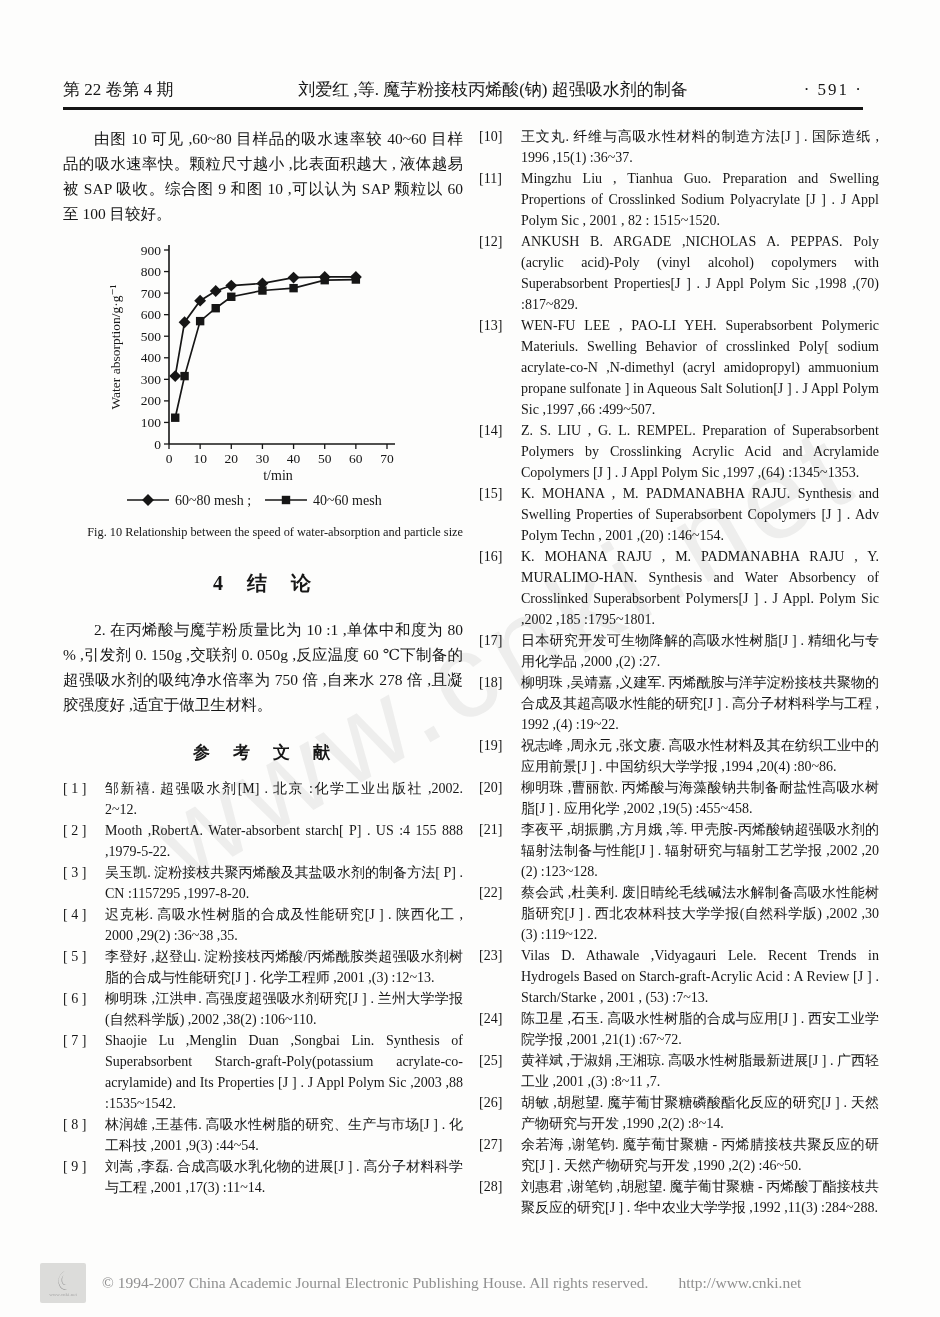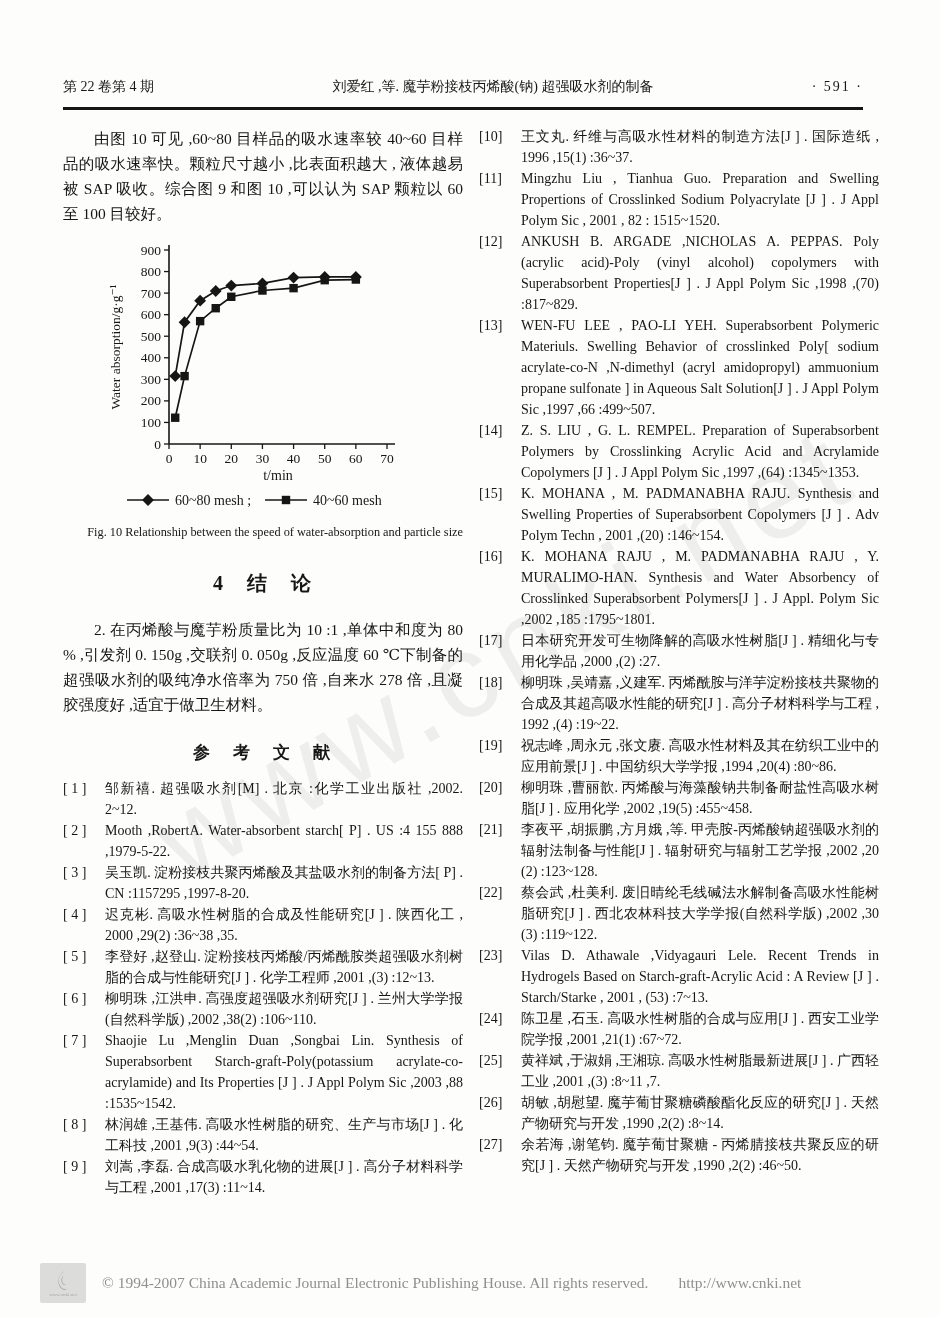--- a/index.html
+++ b/index.html
@@ -7,21 +7,21 @@
   body { background:#ffffff; }
   .page {
     position:relative; width:940px; height:1317px; margin:0 auto;
     background:#fdfdfc; overflow:hidden;
     font-family:"Liberation Serif","DejaVu Serif",serif; color:#161616;
   }
   
   .header {
     position:absolute; top:78px; left:63px; width:800px;
     display:flex; justify-content:flex-end; align-items:baseline;
-    font-size:14px;
+    font-size:17px;
   }
   .header-volume { width:170px; }
   .header-title  { flex:1; text-align:center; }
   .header-page   { width:110px; text-align:right; letter-spacing:2px; }
   .header-rule {
     position:absolute; top:107px; left:63px; width:800px; height:3px;
     background:#151515;
   }
   
   .watermark {
@@ -203,20 +203,21 @@
           <li class="ref"><span class="ref-num">[18]</span><span class="ref-text">柳明珠 ,吴靖嘉 ,义建军. 丙烯酰胺与洋芋淀粉接枝共聚物的合成及其超高吸水性能的研究[J ] . 高分子材料科学与工程 , 1992 ,(4) :19~22.</span></li>
           <li class="ref"><span class="ref-num">[19]</span><span class="ref-text">祝志峰 ,周永元 ,张文赓. 高吸水性材料及其在纺织工业中的应用前景[J ] . 中国纺织大学学报 ,1994 ,20(4) :80~86.</span></li>
           <li class="ref"><span class="ref-num">[20]</span><span class="ref-text">柳明珠 ,曹丽歆. 丙烯酸与海藻酸钠共制备耐盐性高吸水树脂[J ] . 应用化学 ,2002 ,19(5) :455~458.</span></li>
           <li class="ref"><span class="ref-num">[21]</span><span class="ref-text">李夜平 ,胡振鹏 ,方月娥 ,等. 甲壳胺-丙烯酸钠超强吸水剂的辐射法制备与性能[J ] . 辐射研究与辐射工艺学报 ,2002 ,20 (2) :123~128.</span></li>
           <li class="ref"><span class="ref-num">[22]</span><span class="ref-text">蔡会武 ,杜美利. 废旧晴纶毛线碱法水解制备高吸水性能树脂研究[J ] . 西北农林科技大学学报(自然科学版) ,2002 ,30 (3) :119~122.</span></li>
           <li class="ref"><span class="ref-num">[23]</span><span class="ref-text">Vilas D. Athawale ,Vidyagauri Lele. Recent Trends in Hydrogels Based on Starch-graft-Acrylic Acid : A Review [J ] . Starch/Starke , 2001 , (53) :7~13.</span></li>
           <li class="ref"><span class="ref-num">[24]</span><span class="ref-text">陈卫星 ,石玉. 高吸水性树脂的合成与应用[J ] . 西安工业学院学报 ,2001 ,21(1) :67~72.</span></li>
           <li class="ref"><span class="ref-num">[25]</span><span class="ref-text">黄祥斌 ,于淑娟 ,王湘琼. 高吸水性树脂最新进展[J ] . 广西轻工业 ,2001 ,(3) :8~11 ,7.</span></li>
           <li class="ref"><span class="ref-num">[26]</span><span class="ref-text">胡敏 ,胡慰望. 魔芋葡甘聚糖磷酸酯化反应的研究[J ] . 天然产物研究与开发 ,1990 ,2(2) :8~14.</span></li>
           <li class="ref"><span class="ref-num">[27]</span><span class="ref-text">余若海 ,谢笔钧. 魔芋葡甘聚糖 - 丙烯腈接枝共聚反应的研究[J ] . 天然产物研究与开发 ,1990 ,2(2) :46~50.</span></li>
+          <li class="ref"><span class="ref-num">[28]</span><span class="ref-text">刘惠君 ,谢笔钧 ,胡慰望. 魔芋葡甘聚糖 - 丙烯酸丁酯接枝共聚反应的研究[J ] . 华中农业大学学报 ,1992 ,11(3) :284~288.</span></li>
         </ol>
     </div>
 
   </div>
 
   <div class="footer">
     <div class="footer-logo">
       <svg viewBox="0 0 24 24">
         <path d="M14 2 C7 6 5 14 9 20 C11 23 15 23.5 17 21.5 C14.5 23 10.5 22 8.5 18 C5.5 12 8 6 14 2 Z" fill="#8a8a8a"></path>
         <path d="M13 6 C10 9 9.5 13 11.5 16 C12.5 17.5 14.5 18 15.8 17 C13.8 17.5 11.8 16.2 11.2 13.5 C10.6 11 11.5 8 13 6 Z" fill="#9c9c9c"></path>

